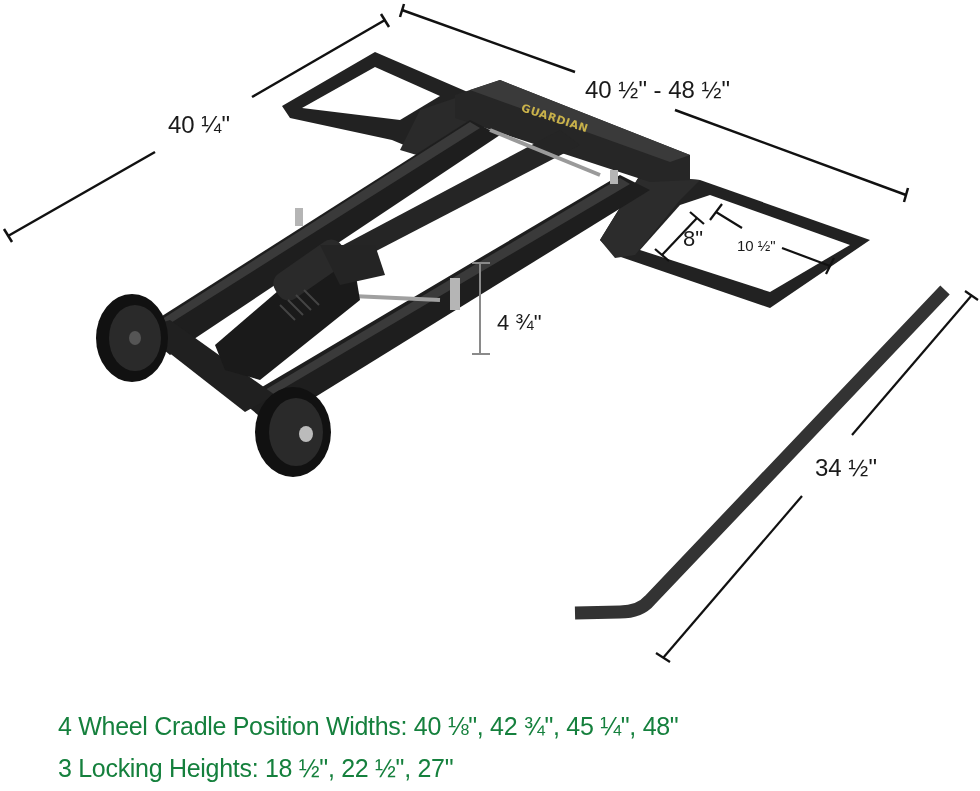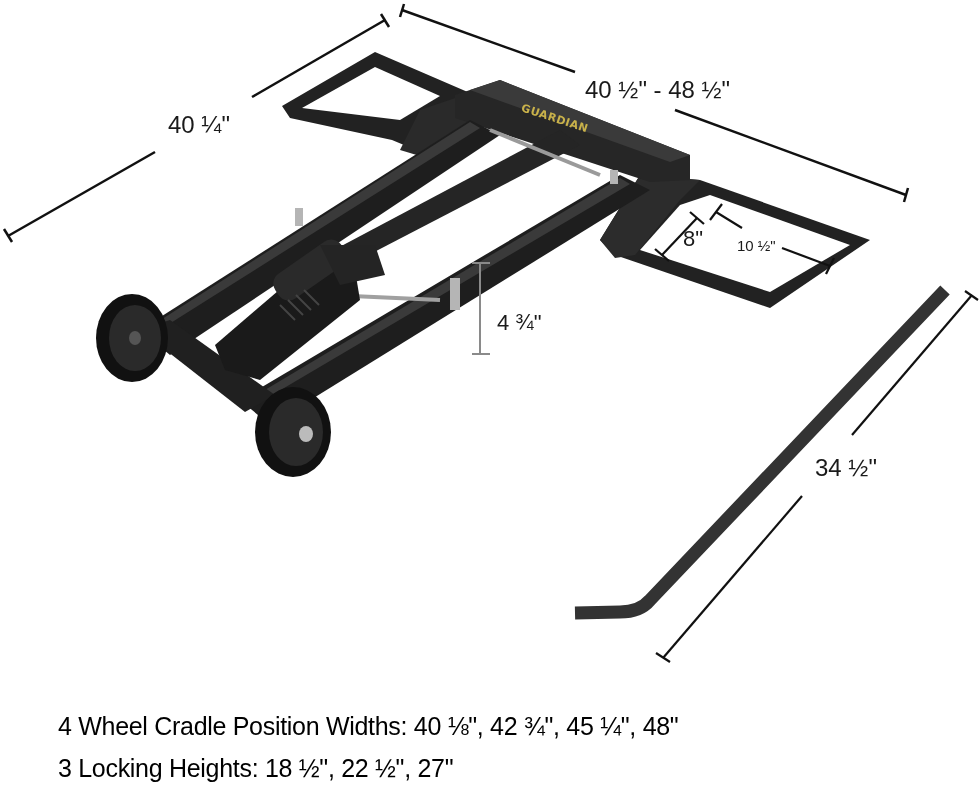--- a/index.html
+++ b/index.html
@@ -2,21 +2,21 @@
 <html><head>
   <meta charset="utf-8">
   <style>
     html, body { margin: 0; padding: 0; background: #ffffff; }
     body { width: 980px; height: 791px; position: relative; overflow: hidden; font-family: "Liberation Sans", sans-serif; }
     #stage { position: absolute; left: 0; top: 0; width: 980px; height: 791px; }
     .dim-label { position: absolute; color: #1a1a1a; font-family: "Liberation Sans", sans-serif; white-space: nowrap; line-height: 1; }
     .dim-lg { font-size: 24px; }
     .dim-md { font-size: 22px; }
     .dim-sm { font-size: 15px; }
-    .spec-line { position: absolute; left: 58px; font-size: 25px; color: #000000; font-family: "Liberation Sans", sans-serif; letter-spacing: -0.3px; white-space: nowrap; }
+    .spec-line { position: absolute; left: 58px; font-size: 25px; color: #15803d; font-family: "Liberation Sans", sans-serif; letter-spacing: -0.3px; white-space: nowrap; }
     .brand { position: absolute; font-family: "DejaVu Sans", sans-serif; font-weight: bold; font-size: 11px; color: #c9b24a; transform: rotate(18deg); letter-spacing: 0.5px; }
   </style>
 </head>
 <body>
 
 <div id="stage">
   <svg width="980" height="791" viewBox="0 0 980 791" xmlns="http://www.w3.org/2000/svg">
 
     <g stroke="#111" stroke-width="2.5" fill="none">
       <line x1="8" y1="236" x2="155" y2="152"></line>

